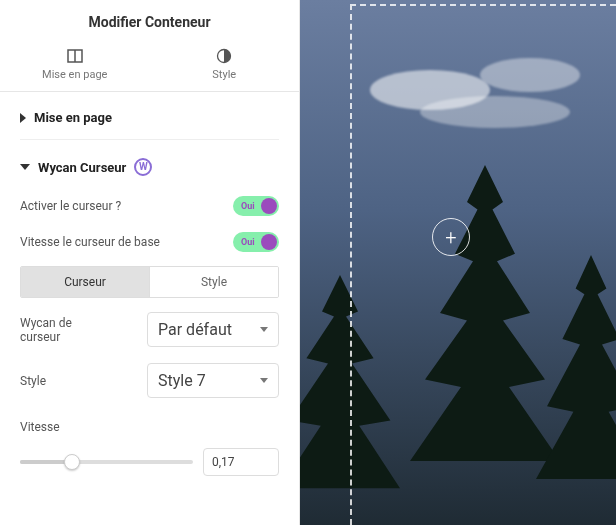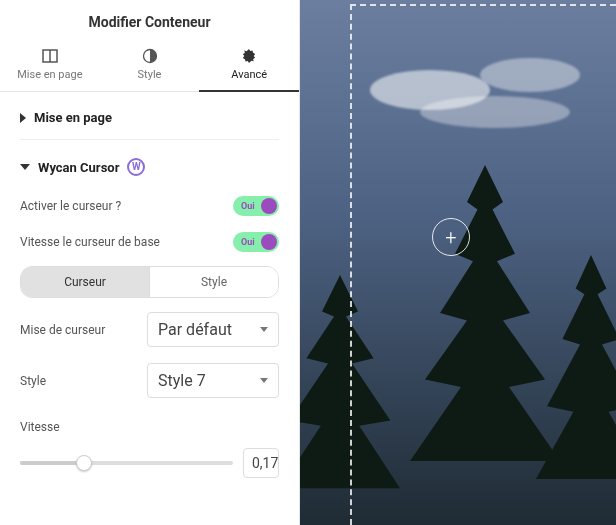--- a/index.html
+++ b/index.html
@@ -31,37 +31,37 @@
 
   .row { display:flex; align-items:center; justify-content:space-between; padding:8px 0; font-size:12px; color:#555;gap:36px; }
   .row .label { flex:1; }
 
   
   .toggle { width:46px; height:20px; border-radius:10px; background:#86efac; position:relative; display:flex; align-items:center; cursor:pointer; }
   .toggle .txt { font-size:9px; font-weight:700; color:#9b4bbd; margin-left:8px; }
   .toggle .thumb { position:absolute; right:2px; top:2px; width:16px; height:16px; border-radius:50%; background:#9b4bbd; }
 
   
-  .segmented { display:flex; border:1px solid #ddd; border-radius:12px; overflow:hidden; margin-top:6px; margin-bottom:6px; }
+  .segmented { display:flex; border:1px solid #ddd; border-radius:2px; overflow:hidden; margin-top:6px; margin-bottom:6px; }
   .segment { flex:1; text-align:center; font-size:12px; padding:8px 0; background:#fff; color:#666; cursor:pointer; }
   .segment.selected { background:#e1e1e1; color:#333; }
   .segment + .segment { border-left:1px solid #ddd; }
 
   
   .select { width:132px; border:1px solid #ddd; border-radius:4px; padding:7px 10px; font-size:16px; color:#444; display:flex; align-items:center; justify-content:space-between; background:#fff; cursor:pointer; }
   .select .chev { width:0; height:0; border-width:5px 4px 0 4px; border-style:solid; border-color:#777 transparent transparent transparent; }
 
   
   .slider-wrap { margin-top:14px; }
   .slider-label { font-size:12px; color:#555; margin-bottom:14px;margin-top:12px; }
   .slider-line { display:flex; align-items:center; gap:10px; }
   .slider { flex:1; height:4px; background:#ddd; border-radius:2px; position:relative; }
   .slider .track-fill { position:absolute; left:0; top:0; height:4px; background:#ccc; border-radius:2px; width:30%; }
   .slider .thumb { position:absolute; top:50%; left:30%; transform:translate(-50%,-50%); width:16px; height:16px; border-radius:50%; background:#fff; border:1px solid #ccc; box-shadow:0 1px 2px rgba(0,0,0,.2); }
-  .slider-value { width:36px; border:1px solid #ddd; border-radius:4px; padding:6px 8px; font-size:14px; color:#444; text-align:left; }
+  .slider-value { width:76px; border:1px solid #ddd; border-radius:4px; padding:6px 8px; font-size:12px; color:#444; text-align:left; }
 
   
   .canvas { flex:1; height:100%; background: linear-gradient(180deg,#6b7ea0 0%, #4e6384 40%, #1f2b34 100%); position:relative; overflow:hidden; }
   .clouds { position:absolute; top:40px; left:60px; width:260px; height:110px; }
   .cloud { position:absolute; background:rgba(255,255,255,0.55); border-radius:50%; filter:blur(1px); }
   .cloud.a{top:30px;left:10px;width:120px;height:40px;}
   .cloud.b{top:18px;left:120px;width:100px;height:34px; background:rgba(255,255,255,0.4);}
   .cloud.c{top:56px;left:60px;width:150px;height:32px; background:rgba(255,255,255,0.35);}
 
   .tree { position:absolute; bottom:-10px; background:#0d1b14; }
@@ -92,43 +92,35 @@
     </div>
     <div class="tab">
       <span class="tab-icon">
         <svg viewBox="0 0 16 16">
             <circle cx="8" cy="8" r="6.5" fill="none" stroke="#555" stroke-width="1.3"></circle>
             <path d="M8 1.5 A6.5 6.5 0 0 1 8 14.5 Z" fill="#555"></path>
           </svg>
       </span>
       <span>Style</span>
     </div>
-    <div class="tab active">
-      <span class="tab-icon">
-        <svg viewBox="0 0 16 16">
-            <path fill="#333" d="M8 5a3 3 0 110 6 3 3 0 010-6zm0-4l1.2 2.1 2.3-.6.6 2.3L14.2 6l-1.5 1.9 1.5 1.9-2.1 1.2.6 2.3-2.3-.6L8 15l-1.2-2.1-2.3.6-.6-2.3L1.8 9.9 3.3 8 1.8 6.1l2.1-1.2-.6-2.3 2.3.6L8 1z"></path>
-          </svg>
-      </span>
-      <span>Avancé</span>
-    </div>
   </div>
 
   <div class="sections">
 
     <div class="section">
       <div class="section-header collapsed">
         <span class="caret right"></span>
         <span>Mise en page</span>
       </div>
     </div>
 
     <div class="section">
       <div class="section-header">
         <span class="caret down"></span>
-        <span>Wycan Cursor</span>
+        <span>Wycan Curseur</span>
         <span class="badge-logo">W</span>
       </div>
 
       <div class="row">
         <span class="label">Activer le curseur ?</span>
         <div class="toggle">
           <span class="txt">Oui</span>
           <span class="thumb"></span>
         </div>
       </div>
@@ -140,21 +132,21 @@
           <span class="thumb"></span>
         </div>
       </div>
 
       <div class="segmented">
         <div class="segment selected">Curseur</div>
         <div class="segment">Style</div>
       </div>
 
       <div class="row">
-        <span class="label">Mise de curseur</span>
+        <span class="label">Wycan de curseur</span>
         <div class="select">
           <span>Par défaut</span>
           <span class="chev"></span>
         </div>
       </div>
 
       <div class="row">
         <span class="label">Style</span>
         <div class="select">
           <span>Style 7</span>

